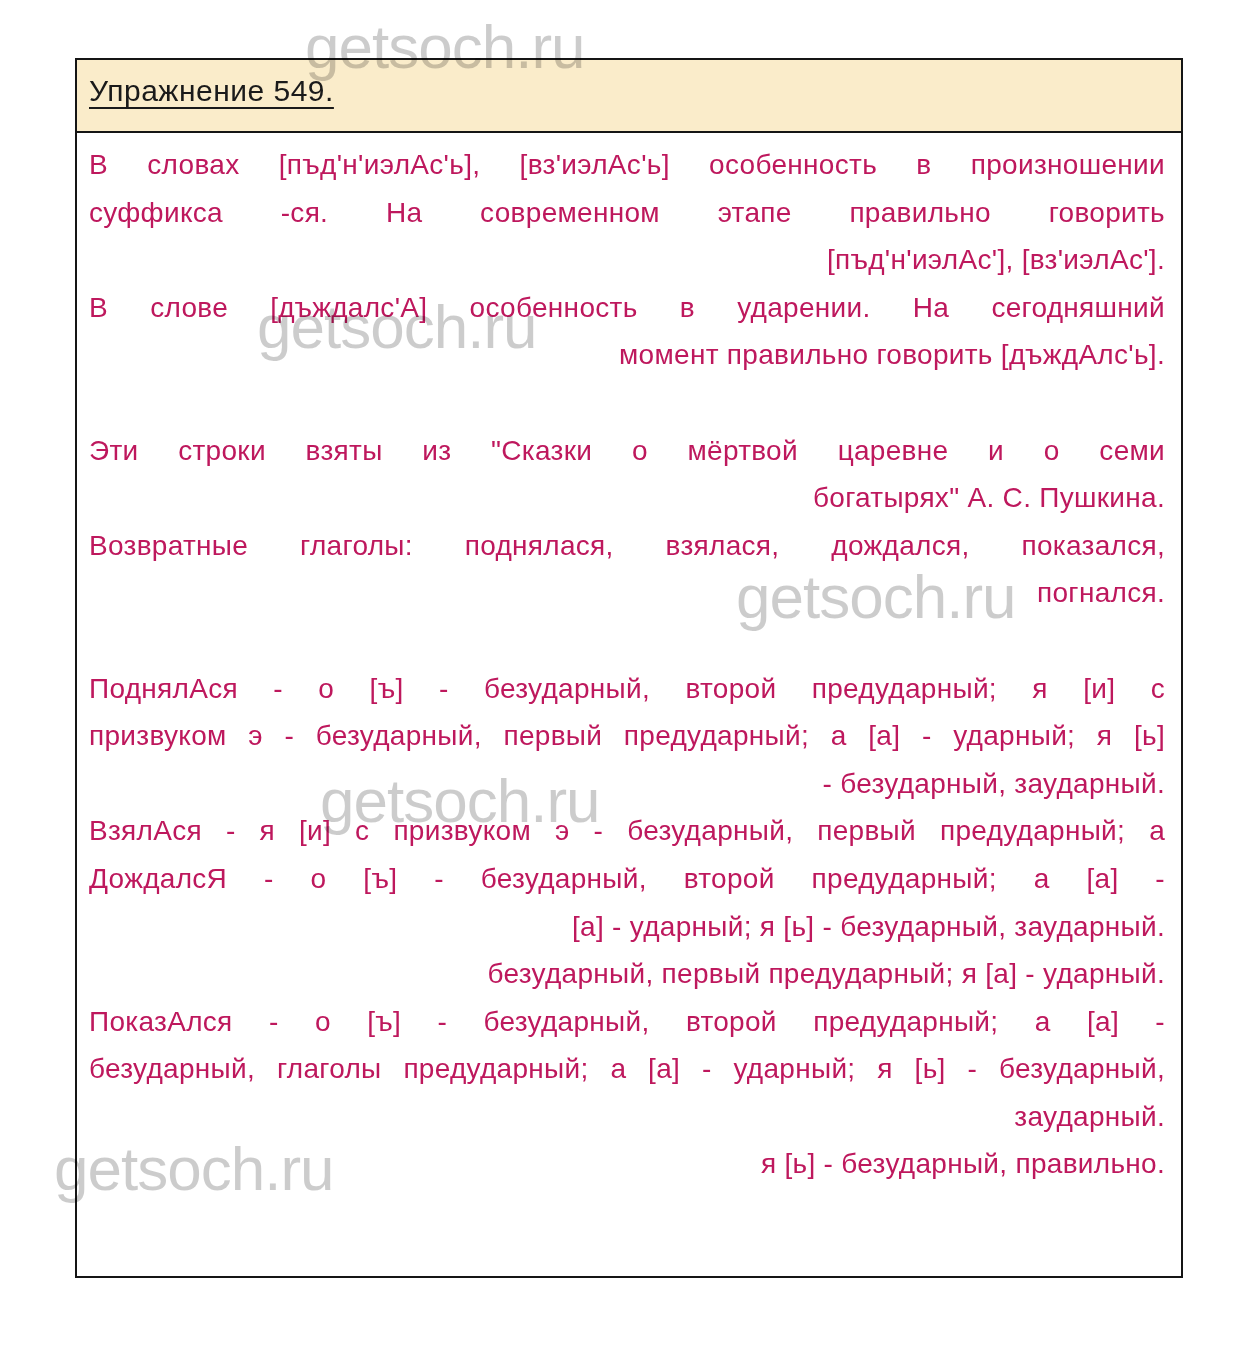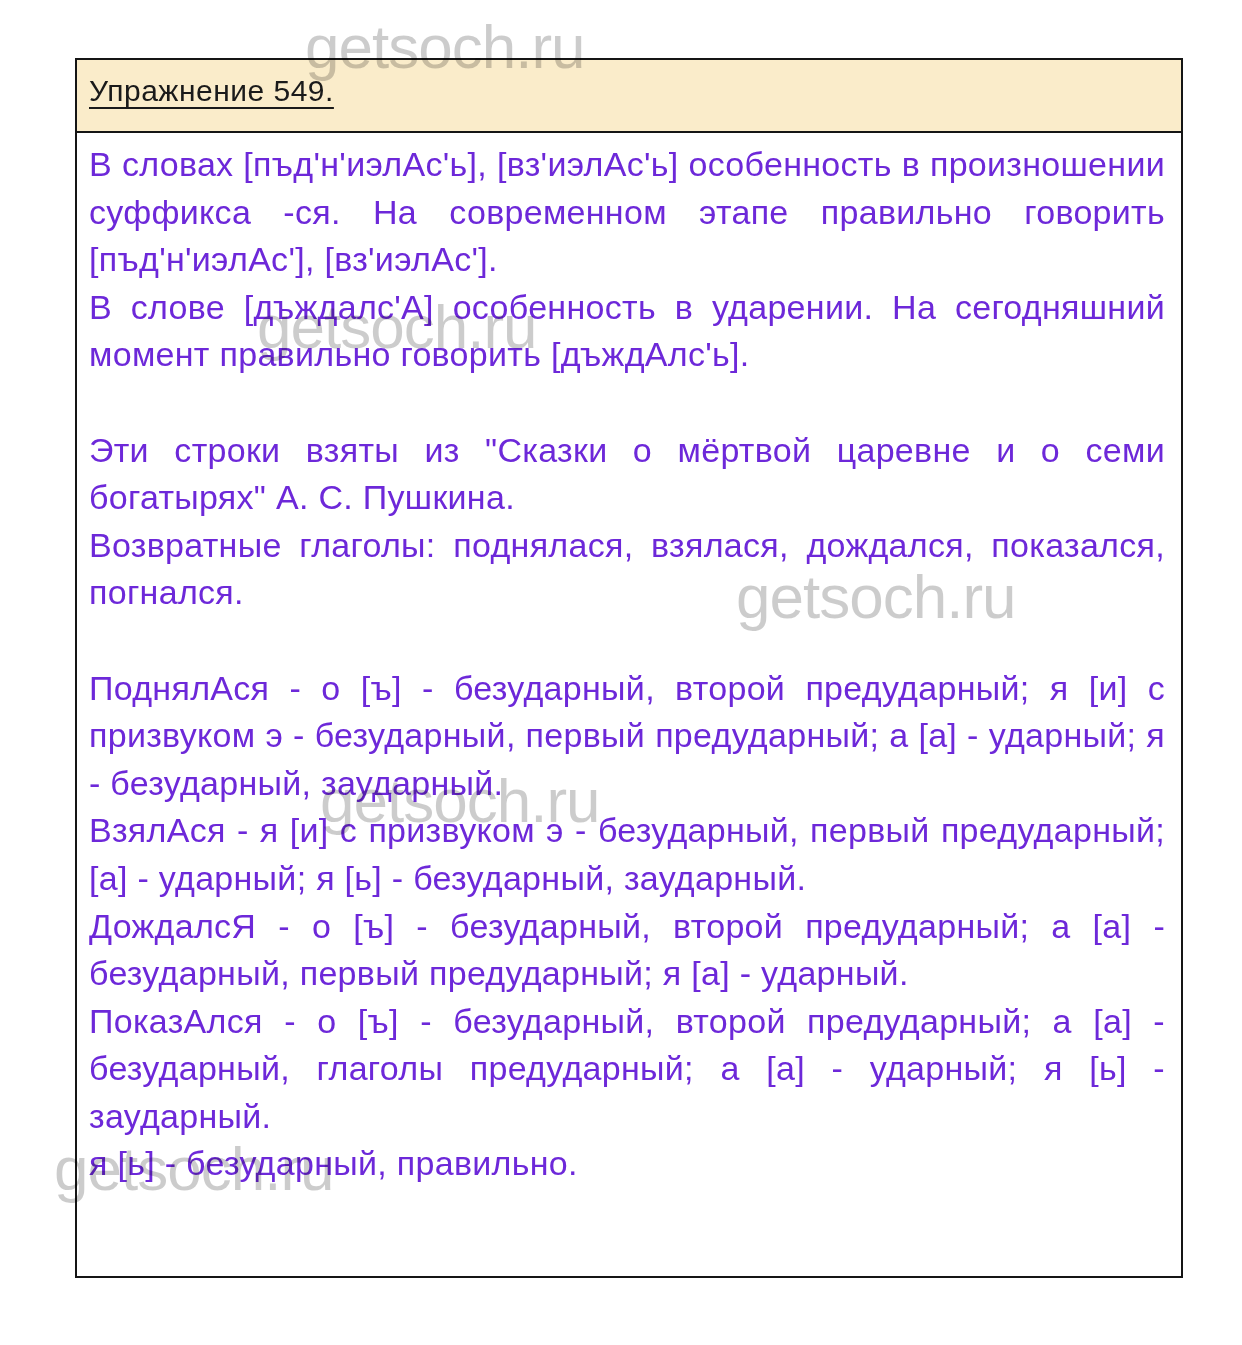--- a/index.html
+++ b/index.html
@@ -17,23 +17,23 @@
     text-decoration:underline;text-underline-offset:6px;text-decoration-thickness:2px;
     letter-spacing:0.5px;
   }
   .main-box{
     position:absolute;left:75px;top:131px;width:1108px;height:1147px;
     box-sizing:border-box;border:2px solid #151515;background:#ffffff;
     padding:8px 16px 0 12px;z-index:1;
   }
   .line{
     height:47.6px;line-height:47.6px;overflow:hidden;
-    font-size:34px;color:#6d28d9;letter-spacing:0.3px;
+    font-size:28px;color:#be185d;letter-spacing:0.3px;
   }
-  .line.l{text-align:left;}
+  .line.l{text-align:right;}
   .line.j{text-align:justify;text-align-last:justify;}
   .line.j::after{content:"";display:inline-block;width:100%;height:0;}
   .wm{
     position:absolute;z-index:10;pointer-events:none;
     font-size:62px;font-weight:normal;letter-spacing:-1px;line-height:1;
     color:rgba(0,0,0,0.20);white-space:nowrap;
   }
   .wm1{left:305px;top:16px;}
   .wm2{left:257px;top:296px;}
   .wm3{left:736px;top:566px;}
@@ -63,21 +63,21 @@
       <div class="line l"></div>
       <div class="line j">Эти строки взяты из "Сказки о мёртвой царевне и о семи</div>
       <div class="line l">богатырях" А. С. Пушкина.</div>
       <div class="line j">Возвратные глаголы: поднялася, взялася, дождался, показался,</div>
       <div class="line l">погнался.</div>
       <div class="line l"></div>
       <div class="line j">ПоднялАся - о [ъ] - безударный, второй предударный; я [и] с</div>
       <div class="line j">призвуком э - безударный, первый предударный; а [а] - ударный; я [ь]</div>
       <div class="line l">- безударный, заударный.</div>
       <div class="line j">ВзялАся - я [и] с призвуком э - безударный, первый предударный; а</div>
+      <div class="line j">ДождалсЯ - о [ъ] - безударный, второй предударный; а [а] -</div>
       <div class="line l">[а] - ударный; я [ь] - безударный, заударный.</div>
-      <div class="line j">ДождалсЯ - о [ъ] - безударный, второй предударный; а [а] -</div>
       <div class="line l">безударный, первый предударный; я [а] - ударный.</div>
       <div class="line j">ПоказАлся - о [ъ] - безударный, второй предударный; а [а] -</div>
       <div class="line j">безударный, глаголы предударный; а [а] - ударный; я [ь] - безударный,</div>
       <div class="line l">заударный.</div>
       <div class="line l">я [ь] - безударный, правильно.</div>
     </div>
 </div>
 
 </body></html>

